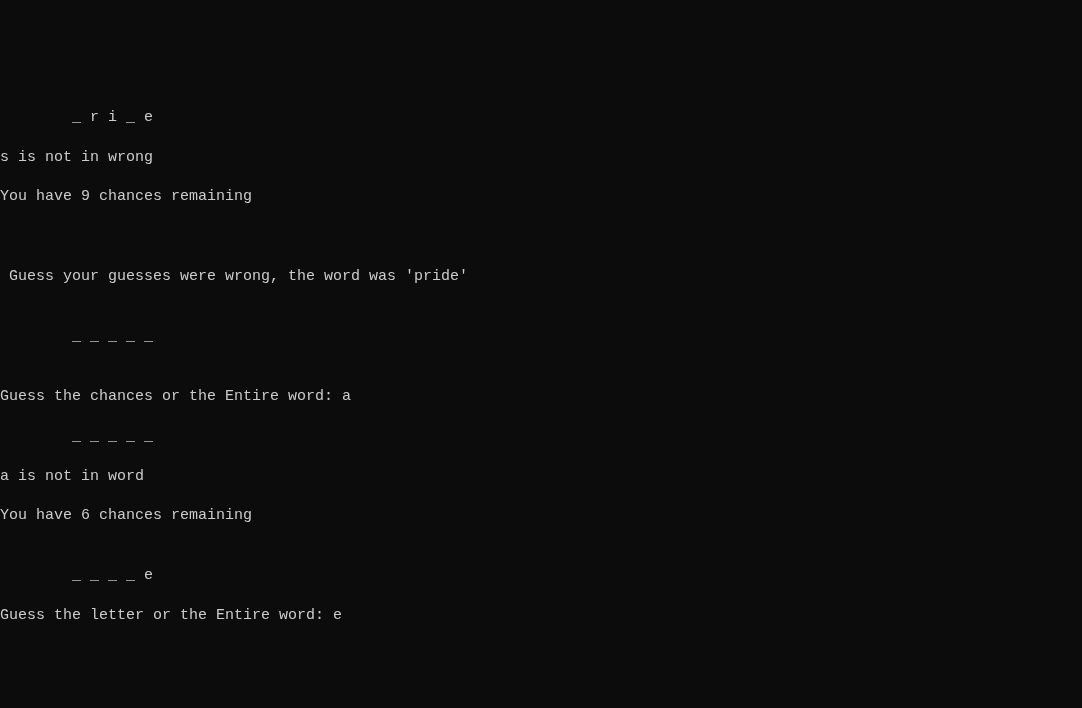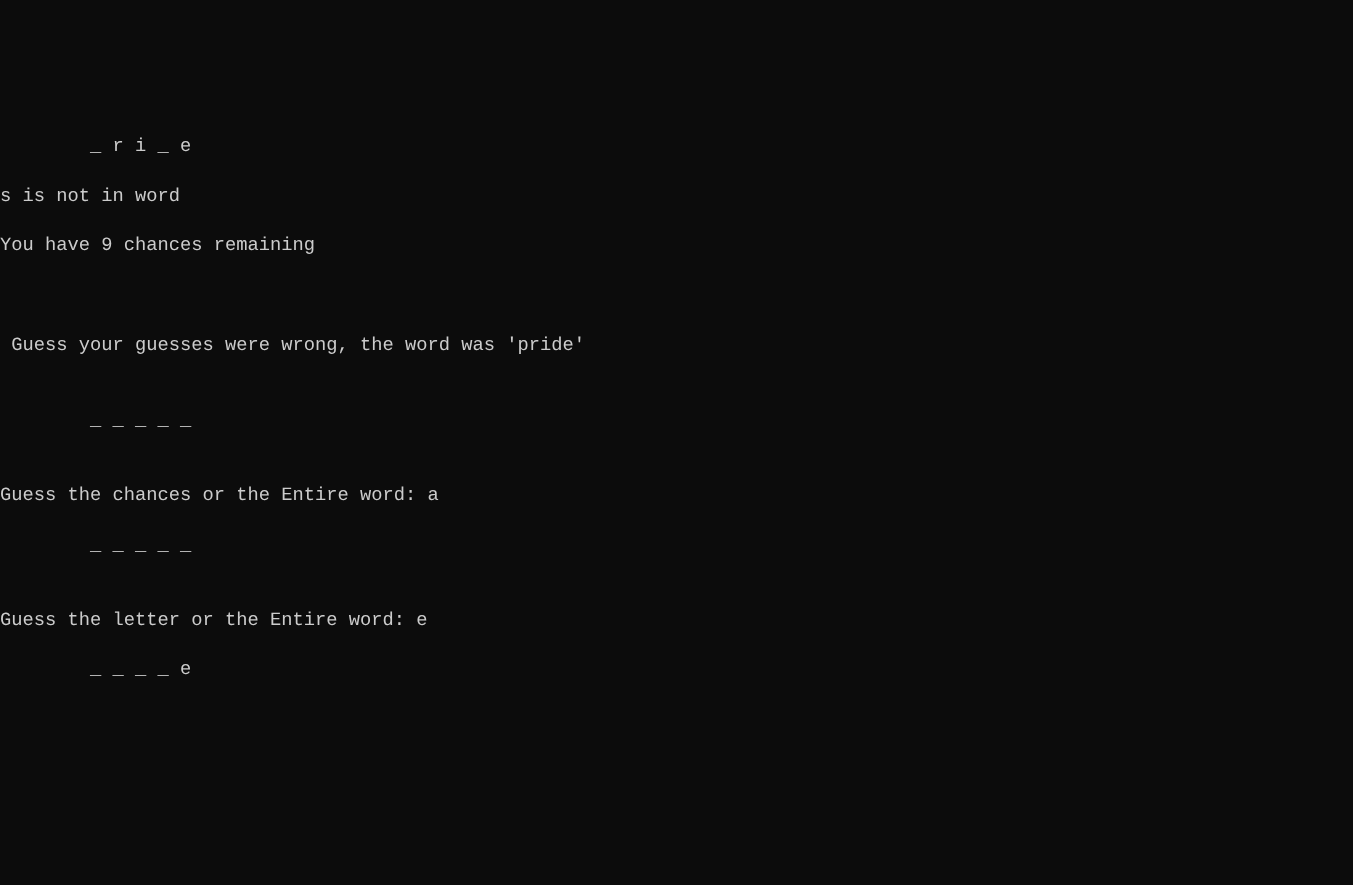--- a/index.html
+++ b/index.html
@@ -27,33 +27,35 @@
       display: block;
     }
   </style>
 </head>
 <body>
 
 
 
 <div class="terminal">
 <span class="line">        _ r i _ e</span>
-<span class="line">s is not in word</span>
+<span class="line">s is not in wrong</span>
 <span class="line">You have 9 chances remaining</span>
 <span class="line"></span>
 <span class="line"></span>
 <span class="line"> Guess your guesses were wrong, the word was 'pride'</span>
 <span class="line"></span>
 <span class="line">        _ _ _ _ _</span>
 <span class="line"></span>
 <span class="line">Guess the chances or the Entire word: a</span>
 <span class="line">        _ _ _ _ _</span>
+<span class="line">a is not in word</span>
+<span class="line">You have 6 chances remaining</span>
 <span class="line"></span>
+<span class="line">        _ _ _ _ e</span>
 <span class="line">Guess the letter or the Entire word: e</span>
-<span class="line">        _ _ _ _ e</span>
 
 
 
 
 
 
 
 
 
 

